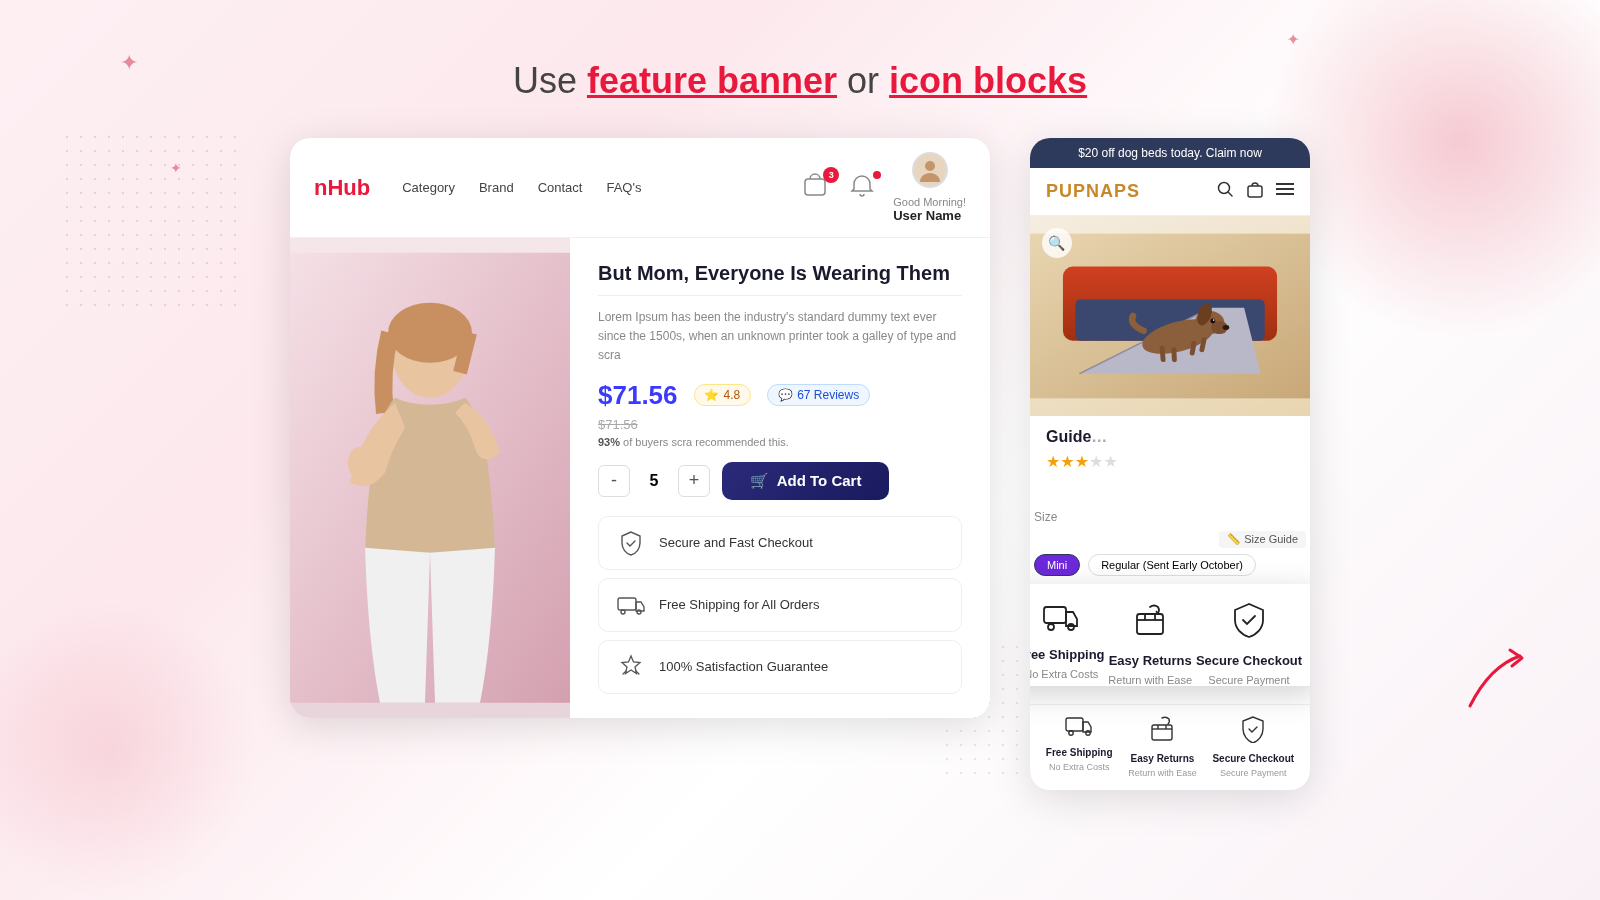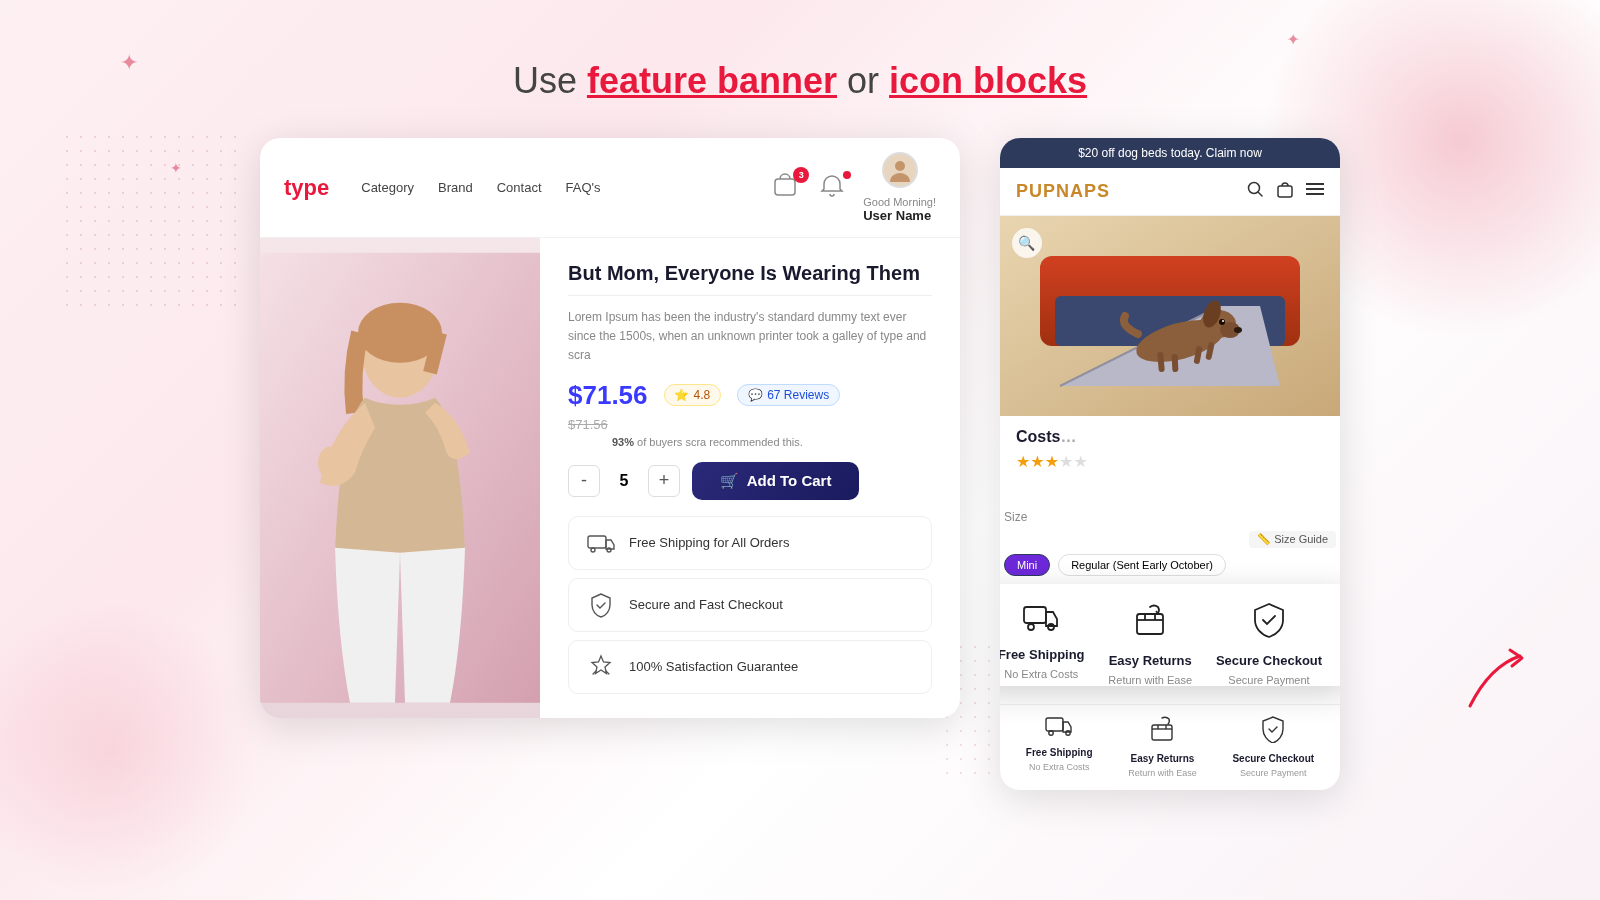--- a/index.html
+++ b/index.html
@@ -276,21 +276,21 @@
       font-size: 13px;
       color: #aaa;
       text-decoration: line-through;
       margin-bottom: 4px;
     }
     .recommend-text {
       font-size: 11px;
       color: #888;
       margin-bottom: 14px;
     }
-    .recommend-text strong { color: #555; margin-left: 44px; }
+    .recommend-text strong { color: #555; }
     .quantity-row {
       display: flex;
       align-items: center;
       gap: 12px;
       margin-bottom: 16px;
     }
     .qty-btn {
       width: 32px;
       height: 32px;
       border: 1px solid #ddd;
@@ -349,21 +349,21 @@
       justify-content: center;
       font-size: 20px;
       flex-shrink: 0;
     }
 
     
     .mockup-right {
       background: #fff;
       border-radius: 20px;
       box-shadow: 0 8px 40px rgba(0,0,0,0.13);
-      width: 340px;
+      width: 280px;
       overflow: hidden;
       position: relative;
     }
     .mobile-banner {
       background: #2d3a5c;
       color: #fff;
       text-align: center;
       font-size: 12px;
       padding: 8px;
     }
@@ -552,21 +552,21 @@
     <a href="#">feature banner</a>
     <span> or </span>
     <a href="#">icon blocks</a>
   </p>
 </div>
 
 <div class="mockups-container">
 
   <div class="mockup-left">
     <div class="store-header">
-      <div class="store-logo">type</div>
+      <div class="store-logo">nHub</div>
       <nav class="store-nav">
         <span>Category</span>
         <span>Brand</span>
         <span>Contact</span>
         <span>FAQ's</span>
       </nav>
       <div class="store-header-right">
         <div class="cart-icon-wrap">
           <svg width="28" height="28" viewBox="0 0 28 28" fill="none" xmlns="http://www.w3.org/2000/svg">
             <rect x="4" y="8" width="20" height="16" rx="3" stroke="#888" stroke-width="1.5" fill="none"></rect>
@@ -655,37 +655,37 @@
           <button class="qty-btn">+</button>
           <button class="add-to-cart-btn">
             <span>🛒</span>
             <span>Add To Cart</span>
           </button>
         </div>
 
         <div class="feature-list">
           <div class="feature-item">
             <span class="feature-icon">
+              <svg width="24" height="26" viewBox="0 0 24 26" fill="none" xmlns="http://www.w3.org/2000/svg">
+                <path d="M12 2L3 6v7c0 5.5 3.8 10.7 9 12 5.2-1.3 9-6.5 9-12V6L12 2z" stroke="#555" stroke-width="1.4" fill="none"></path>
+                <path d="M8 13l3 3 5-5" stroke="#555" stroke-width="1.4" stroke-linecap="round" fill="none"></path>
+              </svg>
+            </span>
+            <span>Secure and Fast Checkout</span>
+          </div>
+          <div class="feature-item">
+            <span class="feature-icon">
               <svg width="28" height="22" viewBox="0 0 28 22" fill="none" xmlns="http://www.w3.org/2000/svg">
                 <rect x="1" y="4" width="18" height="12" rx="2" stroke="#555" stroke-width="1.4" fill="none"></rect>
                 <path d="M19 8h5l3 5v4h-8V8z" stroke="#555" stroke-width="1.4" fill="none"></path>
                 <circle cx="6" cy="18" r="2" stroke="#555" stroke-width="1.4" fill="none"></circle>
                 <circle cx="22" cy="18" r="2" stroke="#555" stroke-width="1.4" fill="none"></circle>
               </svg>
             </span>
             <span>Free Shipping for All Orders</span>
-          </div>
-          <div class="feature-item">
-            <span class="feature-icon">
-              <svg width="24" height="26" viewBox="0 0 24 26" fill="none" xmlns="http://www.w3.org/2000/svg">
-                <path d="M12 2L3 6v7c0 5.5 3.8 10.7 9 12 5.2-1.3 9-6.5 9-12V6L12 2z" stroke="#555" stroke-width="1.4" fill="none"></path>
-                <path d="M8 13l3 3 5-5" stroke="#555" stroke-width="1.4" stroke-linecap="round" fill="none"></path>
-              </svg>
-            </span>
-            <span>Secure and Fast Checkout</span>
           </div>
           <div class="feature-item">
             <span class="feature-icon">
               <svg width="28" height="26" viewBox="0 0 28 26" fill="none" xmlns="http://www.w3.org/2000/svg">
                 <path d="M14 2l2.5 6 6.5.5-5 4.5 1.5 6.5L14 16l-5.5 3.5L10 13 5 8.5l6.5-.5z" stroke="#555" stroke-width="1.3" fill="none"></path>
                 <path d="M6 20l3-3" stroke="#555" stroke-width="1.3" stroke-linecap="round"></path>
                 <path d="M22 20l-3-3" stroke="#555" stroke-width="1.3" stroke-linecap="round"></path>
               </svg>
             </span>
             <span>100% Satisfaction Guarantee</span>
@@ -769,21 +769,21 @@
 
         <rect x="158" y="136" width="6" height="20" rx="3" fill="#7a4e30" transform="rotate(-5,161,146)"></rect>
         <rect x="172" y="138" width="6" height="18" rx="3" fill="#7a4e30" transform="rotate(-3,175,147)"></rect>
         <rect x="195" y="130" width="6" height="18" rx="3" fill="#7a4e30" transform="rotate(10,198,139)"></rect>
         <rect x="207" y="126" width="6" height="18" rx="3" fill="#7a4e30" transform="rotate(12,210,135)"></rect>
       </svg>
     </div>
 
     <div class="mobile-product-info">
       <div class="mobile-product-title">
-        <span>Costs</span><span style="color:#aaa;">…</span>
+        <span>Guide</span><span style="color:#aaa;">…</span>
       </div>
       <div class="mobile-stars">★★★<span style="color:#ddd;">★★</span></div>
     </div>
 
     <div class="mobile-size-section">
       <div class="mobile-size-label">
         <span>Size</span>
         <span class="size-guide-link">
           <span>📏</span>
           <span>Size Guide</span>

